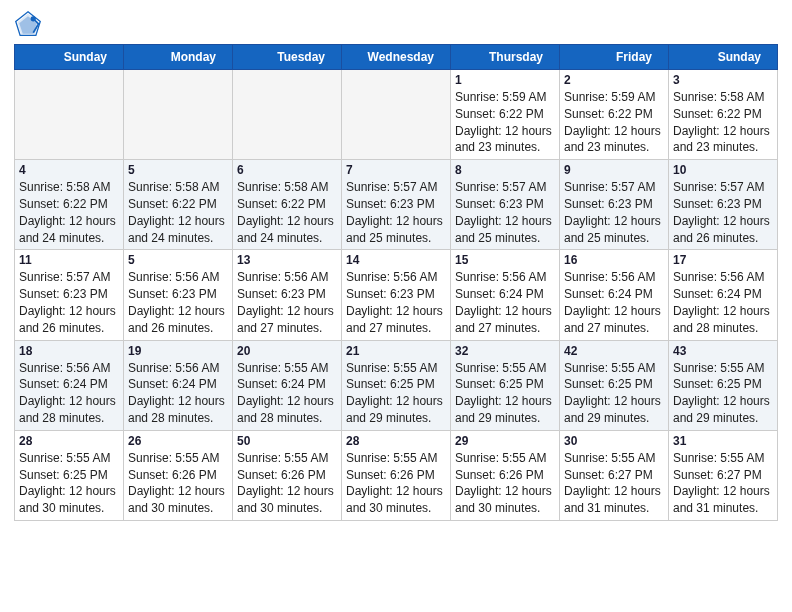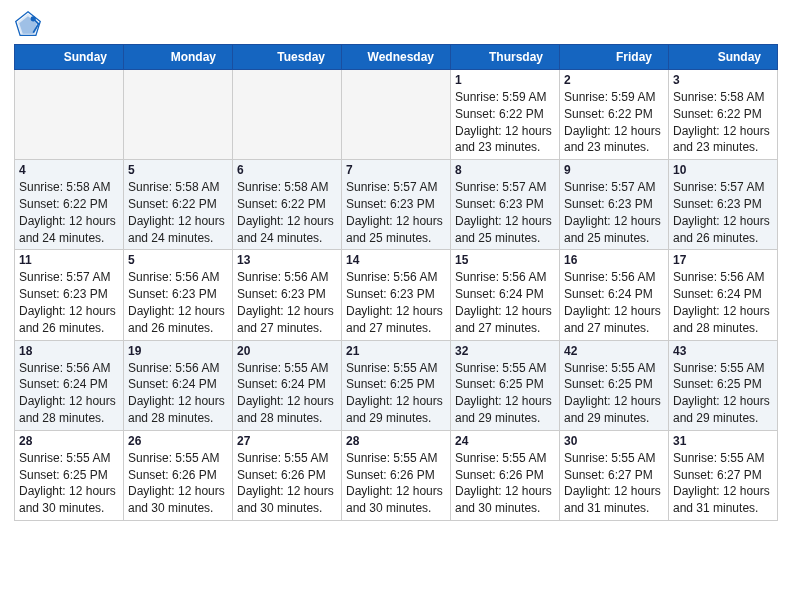--- a/index.html
+++ b/index.html
@@ -252,29 +252,29 @@
         <tr>
           <td>
             <span class="day-num">28</span>
             <div class="day-info">Sunrise: 5:55 AM<br>Sunset: 6:25 PM<br>Daylight: 12 hours<br>and 30 minutes.</div>
           </td>
           <td>
             <span class="day-num">26</span>
             <div class="day-info">Sunrise: 5:55 AM<br>Sunset: 6:26 PM<br>Daylight: 12 hours<br>and 30 minutes.</div>
           </td>
           <td>
-            <span class="day-num">27</span>
+            <span class="day-num">50</span>
             <div class="day-info">Sunrise: 5:55 AM<br>Sunset: 6:26 PM<br>Daylight: 12 hours<br>and 30 minutes.</div>
           </td>
           <td>
             <span class="day-num">28</span>
             <div class="day-info">Sunrise: 5:55 AM<br>Sunset: 6:26 PM<br>Daylight: 12 hours<br>and 30 minutes.</div>
           </td>
           <td>
-            <span class="day-num">24</span>
+            <span class="day-num">29</span>
             <div class="day-info">Sunrise: 5:55 AM<br>Sunset: 6:26 PM<br>Daylight: 12 hours<br>and 30 minutes.</div>
           </td>
           <td>
             <span class="day-num">30</span>
             <div class="day-info">Sunrise: 5:55 AM<br>Sunset: 6:27 PM<br>Daylight: 12 hours<br>and 31 minutes.</div>
           </td>
           <td>
             <span class="day-num">31</span>
             <div class="day-info">Sunrise: 5:55 AM<br>Sunset: 6:27 PM<br>Daylight: 12 hours<br>and 31 minutes.</div>
           </td>

